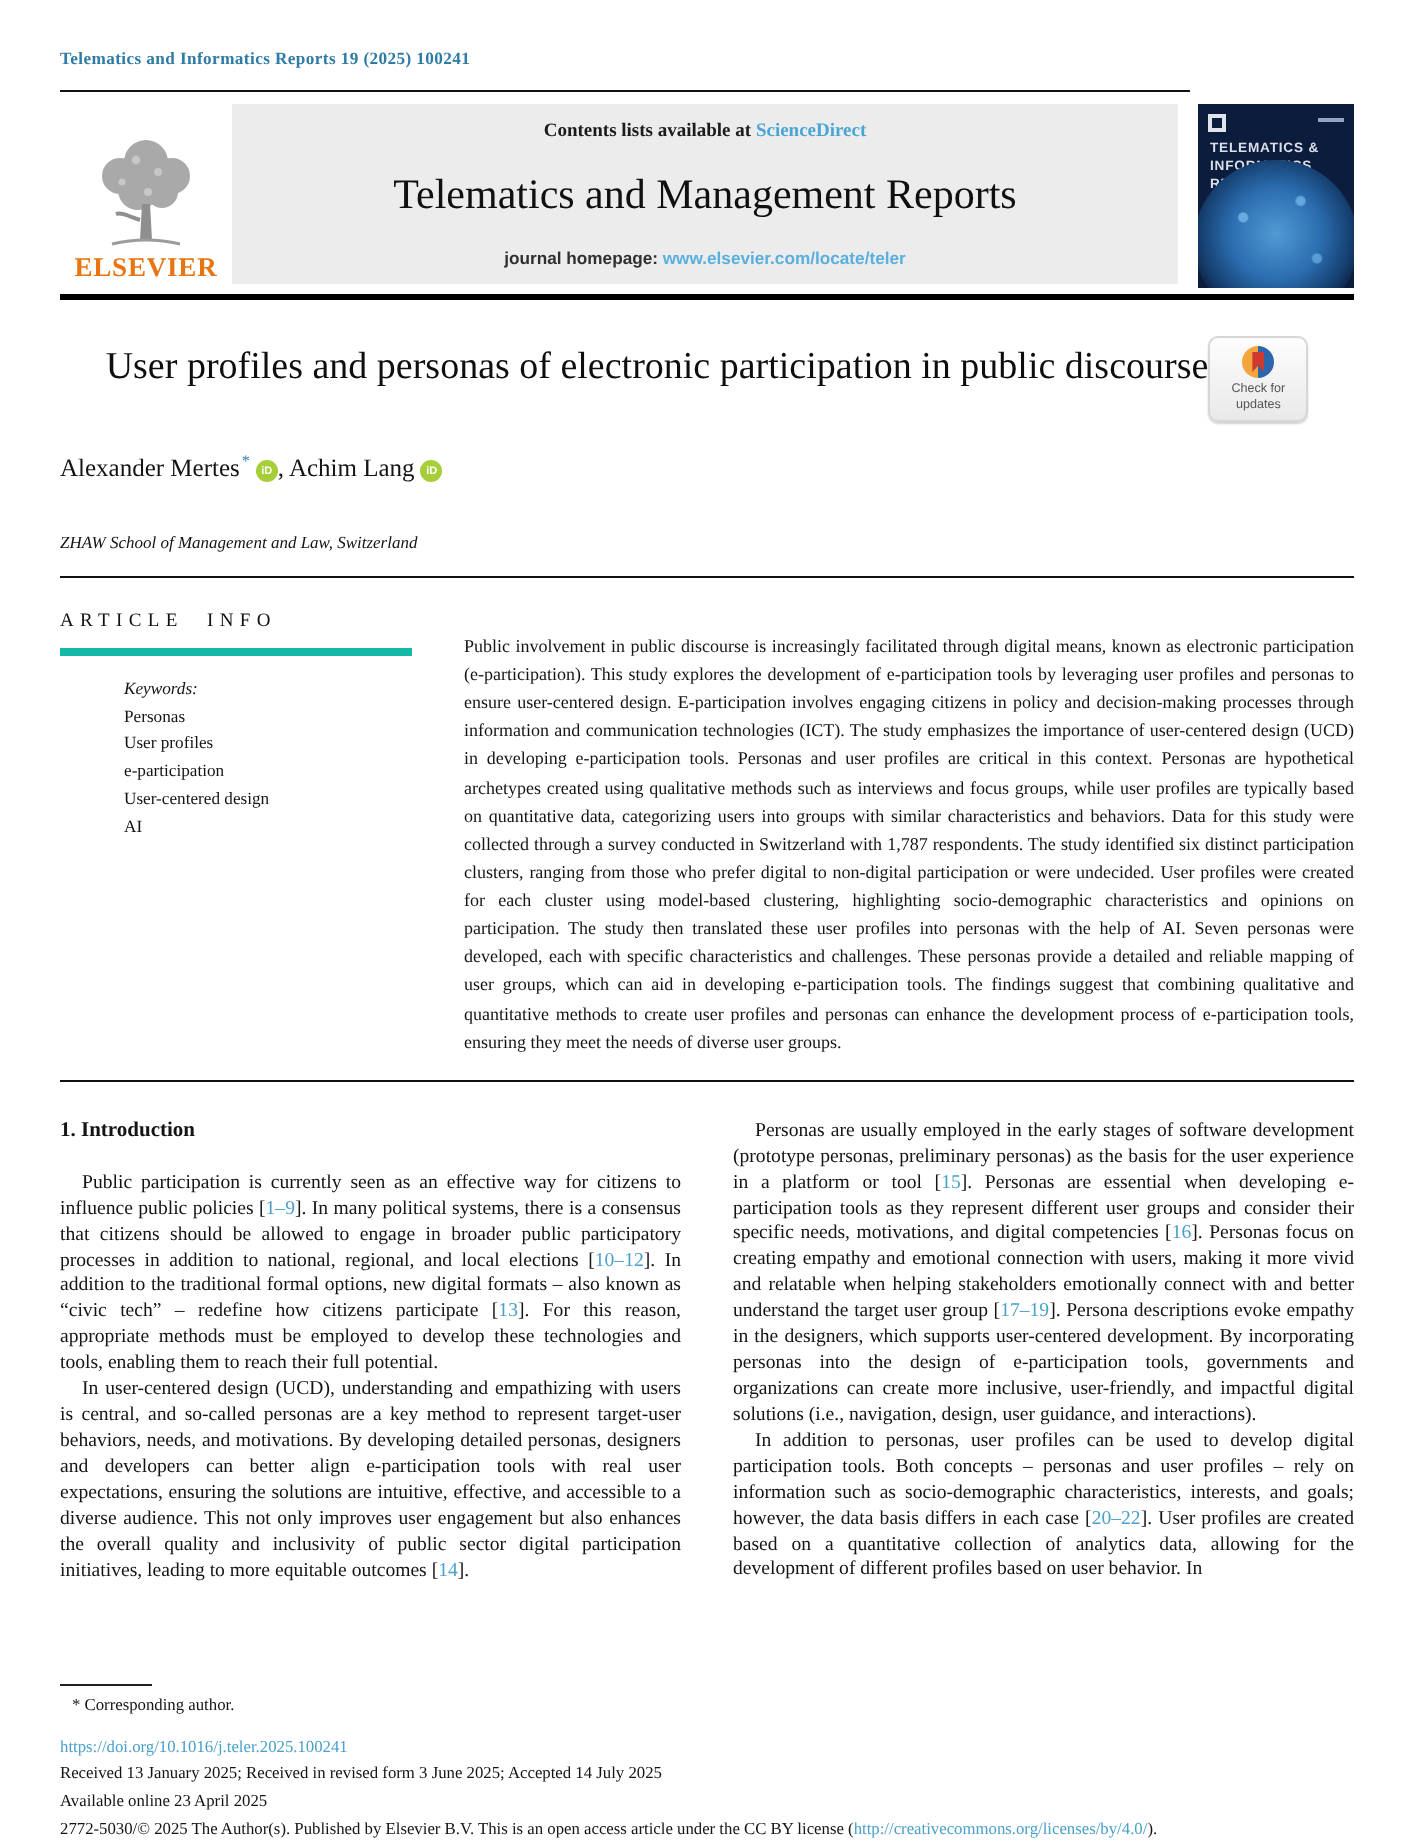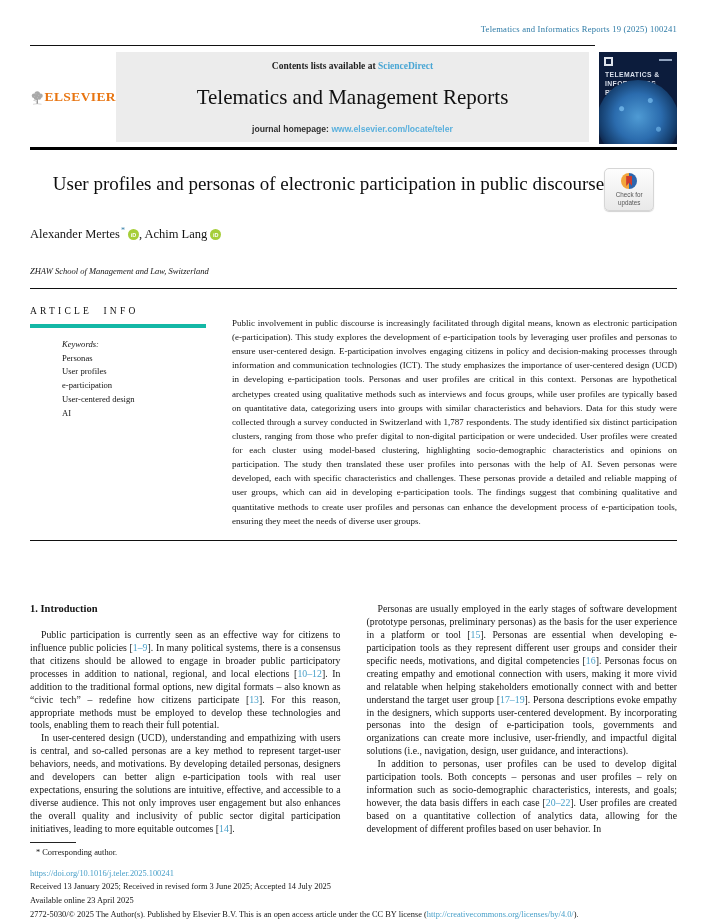--- a/index.html
+++ b/index.html
@@ -8,26 +8,26 @@
     position: relative;
     width: 707px; height: 921px;
     margin: 0 auto;
     background: #fff;
     padding: 24px 30px 0;
     font-family: "Liberation Serif", serif;
     color: #141414;
     overflow: hidden;
   }
   
-  .top-ref { text-align: right; font-size: 8.6px; color: #2e7ba6; letter-spacing: 0.2px; }
+  .top-ref { text-align: left; font-size: 8.6px; color: #2e7ba6; letter-spacing: 0.2px; font-weight: bold; }
   .rule-thin { margin-top: 11px; border-top: 1px solid #111; width: 565px; }
 
   
   .masthead { display: flex; margin-top: 6px; height: 90px; }
-  .logo-box { width: 86px; display: flex; flex-direction: row; align-items: center; justify-content: flex-end; }
+  .logo-box { width: 86px; display: flex; flex-direction: column; align-items: center; justify-content: flex-end; }
   .logo-art { margin-bottom: -2px; }
   .elsevier-word { font-weight: bold; font-size: 13.5px; color: #e87511; letter-spacing: 0.4px; }
   .banner { flex: 1; background: #ececec; display: flex; flex-direction: column; justify-content: space-between;
             padding: 9px 8px 8px; text-align: center; margin-right: 10px; }
   .contents-line { font-size: 9.5px; font-weight: bold; color: #1c1c1c; }
   .contents-line .sd { color: #49a6d4; text-decoration: none; font-weight: bold; }
   .banner-title { font-size: 21px; color: #101010; }
   .homepage-line { font-family: "Liberation Sans", sans-serif; font-size: 8.6px; font-weight: bold; color: #303030; }
   .homepage-line a { color: #5ab0dd; text-decoration: none; }
 
@@ -72,21 +72,21 @@
   .info-abstract { display: flex; padding-top: 17px; }
   .info-col { width: 176px; flex: none; }
   .abs-col { flex: 1; margin-left: 26px; }
   .col-heading { font-size: 9.5px; letter-spacing: 3.2px; color: #111; padding-bottom: 8px; border-bottom: 4px solid #14b8a6; }
   .kw { margin-top: 10px; font-size: 8.6px; line-height: 1.6; margin-left: 32px; }
   .kw-label { font-style: italic; }
   .abs-text { margin: 10px 0 0; font-size: 9px; line-height: 1.57; text-align: justify; }
   .rule-mid2 { border-top: 1px solid #111; margin-top: 12px; }
 
   
-  .columns { display: flex; gap: 26px; margin-top: 19px; min-height: 276px; align-items: flex-end; }
+  .columns { display: flex; gap: 26px; margin-top: 19px; min-height: 276px; align-items: flex-start; }
   .bodycol { flex: 1; }
   h2.sec-heading { font-size: 10.5px; margin: 0 0 15px; font-weight: bold; }
   .bodycol p { margin: 0; font-size: 9.8px; line-height: 1.32; text-align: justify; text-indent: 11px; }
   .cite { color: #4aa0c9; cursor: pointer; }
 
   
   .footnote { margin-top: 6px; }
   .fn-rule { width: 46px; border-top: 1px solid #222; margin-bottom: 5px; }
   .fn-text { font-size: 8.4px; padding-left: 6px; }
   .footer { margin-top: 10px; font-size: 8.4px; line-height: 1.62; }

